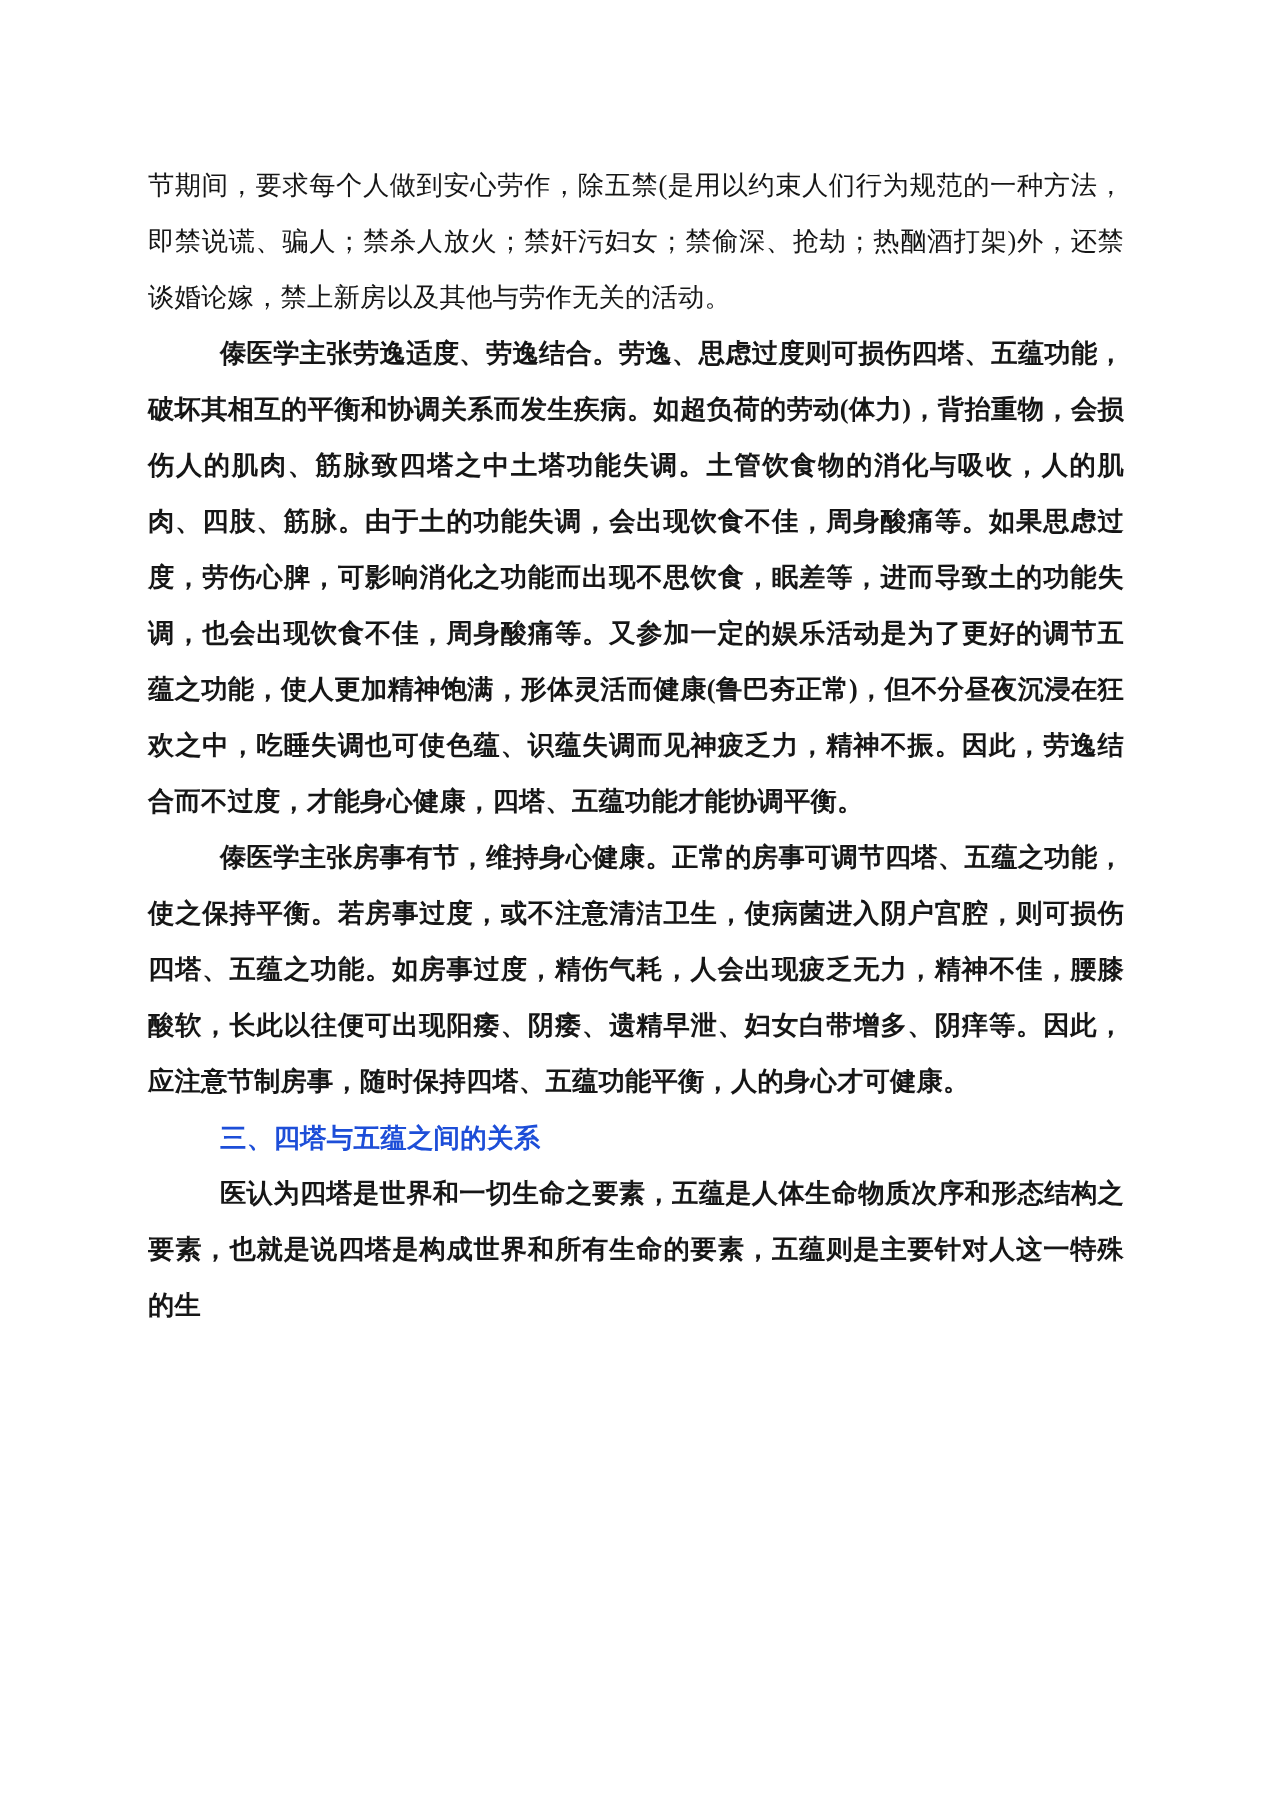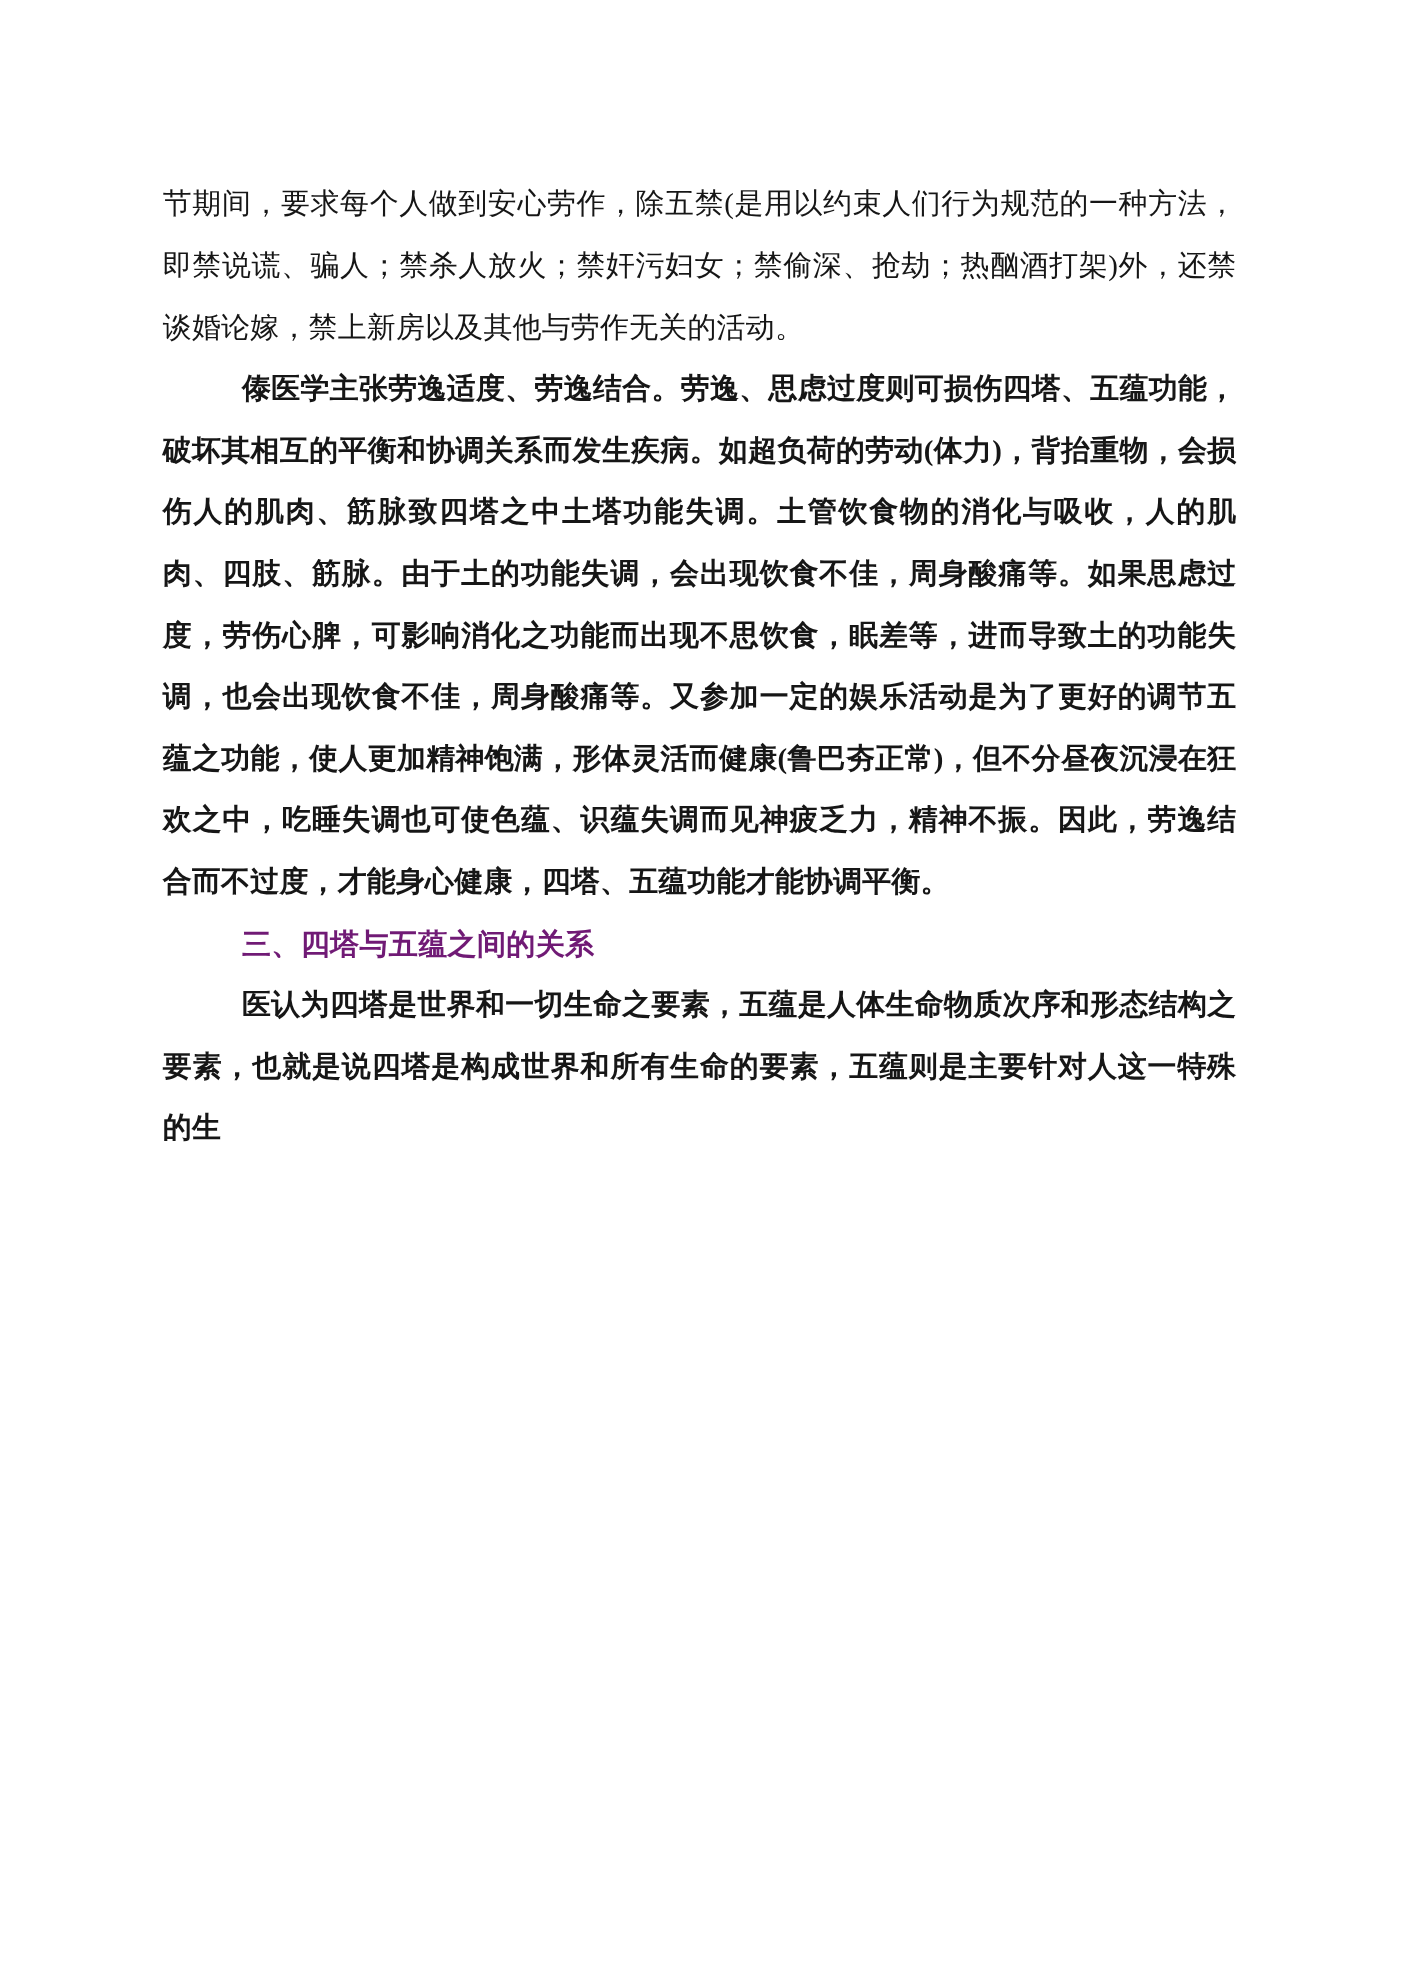--- a/index.html
+++ b/index.html
@@ -26,37 +26,38 @@
   .text-block p { margin: 0; padding: 0; }
   .text-block p.indent { text-indent: 72px; font-weight: bold; }
   .section-heading {
     margin: 0;
     padding: 0;
     text-indent: 72px;
     font-family: "Liberation Sans", "DejaVu Sans", sans-serif;
     font-weight: bold;
     font-size: 26.5px;
     line-height: 56px;
-    color: #701a75;
+    color: #1d4ed8;
   }
   .page-number {
     position: absolute;
     left: 0;
     right: 0;
     top: 1690px;
     text-align: center;
     font-family: "Liberation Sans", "DejaVu Sans", sans-serif;
     font-size: 21px;
     color: #0f172a;
   }
 </style>
 </head>
 <body>
 
 <div class="page">
   <div class="text-block">
     <p class="noindent">节期间，要求每个人做到安心劳作，除五禁(是用以约束人们行为规范的一种方法，即禁说谎、骗人；禁杀人放火；禁奸污妇女；禁偷深、抢劫；热酗酒打架)外，还禁谈婚论嫁，禁上新房以及其他与劳作无关的活动。</p>
     <p class="indent">傣医学主张劳逸适度、劳逸结合。劳逸、思虑过度则可损伤四塔、五蕴功能，破坏其相互的平衡和协调关系而发生疾病。如超负荷的劳动(体力)，背抬重物，会损伤人的肌肉、筋脉致四塔之中土塔功能失调。土管饮食物的消化与吸收，人的肌肉、四肢、筋脉。由于土的功能失调，会出现饮食不佳，周身酸痛等。如果思虑过度，劳伤心脾，可影响消化之功能而出现不思饮食，眠差等，进而导致土的功能失调，也会出现饮食不佳，周身酸痛等。又参加一定的娱乐活动是为了更好的调节五蕴之功能，使人更加精神饱满，形体灵活而健康(鲁巴夯正常)，但不分昼夜沉浸在狂欢之中，吃睡失调也可使色蕴、识蕴失调而见神疲乏力，精神不振。因此，劳逸结合而不过度，才能身心健康，四塔、五蕴功能才能协调平衡。</p>
+    <p class="indent">傣医学主张房事有节，维持身心健康。正常的房事可调节四塔、五蕴之功能，使之保持平衡。若房事过度，或不注意清洁卫生，使病菌进入阴户宫腔，则可损伤四塔、五蕴之功能。如房事过度，精伤气耗，人会出现疲乏无力，精神不佳，腰膝酸软，长此以往便可出现阳痿、阴痿、遗精早泄、妇女白带增多、阴痒等。因此，应注意节制房事，随时保持四塔、五蕴功能平衡，人的身心才可健康。</p>
     <h2 class="section-heading">三、四塔与五蕴之间的关系</h2>
     <p class="indent">医认为四塔是世界和一切生命之要素，五蕴是人体生命物质次序和形态结构之要素，也就是说四塔是构成世界和所有生命的要素，五蕴则是主要针对人这一特殊的生</p>
   </div>
   <div class="page-number">38</div>
 </div>
 
 </body></html>

